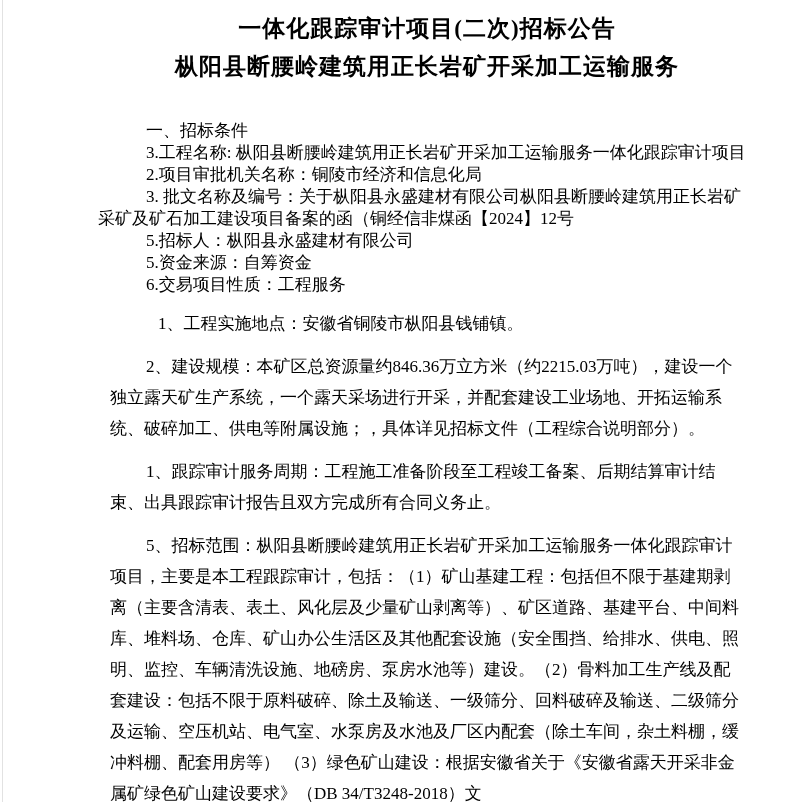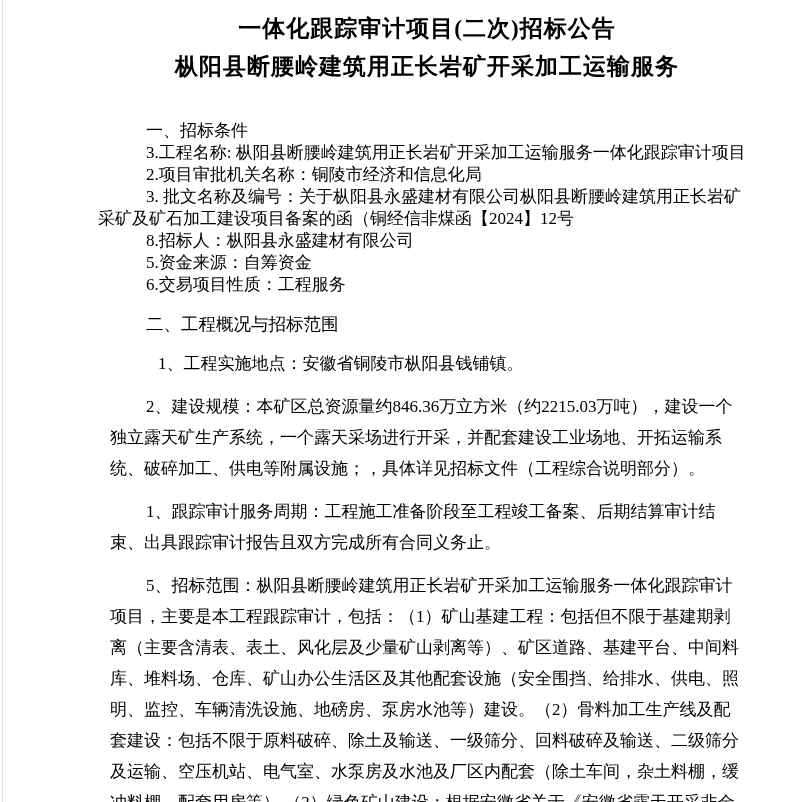--- a/index.html
+++ b/index.html
@@ -74,26 +74,25 @@
   <h1 class="doc-title">
     <div>一体化跟踪审计项目(二次)招标公告</div>
     <div>枞阳县断腰岭建筑用正长岩矿开采加工运输服务</div>
   </h1>
 
   <div class="sec1">
     <p class="sec-heading">一、招标条件</p>
     <p>3.工程名称: 枞阳县断腰岭建筑用正长岩矿开采加工运输服务一体化跟踪审计项目</p>
     <p>2.项目审批机关名称：铜陵市经济和信息化局</p>
     <p>3. 批文名称及编号：关于枞阳县永盛建材有限公司枞阳县断腰岭建筑用正长岩矿采矿及矿石加工建设项目备案的函（铜经信非煤函【2024】12号</p>
-    <p>8.招标人：枞阳县永盛建材有限公司</p>
+    <p>5.招标人：枞阳县永盛建材有限公司</p>
     <p>5.资金来源：自筹资金</p>
     <p>6.交易项目性质：工程服务</p>
   </div>
 
   <div class="sec2">
-    <p class="sec-heading">二、工程概况与招标范围</p>
     <p class="body-para loc-para">1、工程实施地点：安徽省铜陵市枞阳县钱铺镇。</p>
     <p class="body-para">2、建设规模：本矿区总资源量约846.36万立方米（约2215.03万吨），建设一个独立露天矿生产系统，一个露天采场进行开采，并配套建设工业场地、开拓运输系统、破碎加工、供电等附属设施；，具体详见招标文件（工程综合说明部分）。</p>
     <p class="body-para">1、跟踪审计服务周期：工程施工准备阶段至工程竣工备案、后期结算审计结 束、出具跟踪审计报告且双方完成所有合同义务止。</p>
     <p class="body-para">5、招标范围：枞阳县断腰岭建筑用正长岩矿开采加工运输服务一体化跟踪审计项目，主要是本工程跟踪审计，包括：（1）矿山基建工程：包括但不限于基建期剥离（主要含清表、表土、风化层及少量矿山剥离等）、矿区道路、基建平台、中间料库、堆料场、仓库、矿山办公生活区及其他配套设施（安全围挡、给排水、供电、照明、监控、车辆清洗设施、地磅房、泵房水池等）建设。（2）骨料加工生产线及配套建设：包括不限于原料破碎、除土及输送、一级筛分、回料破碎及输送、二级筛分及运输、空压机站、电气室、水泵房及水池及厂区内配套（除土车间，杂土料棚，缓冲料棚、配套用房等） （3）绿色矿山建设：根据安徽省关于《安徽省露天开采非金属矿绿色矿山建设要求》（DB 34/T3248-2018）文</p>
   </div>
 
 </div>
 
 </body></html>

